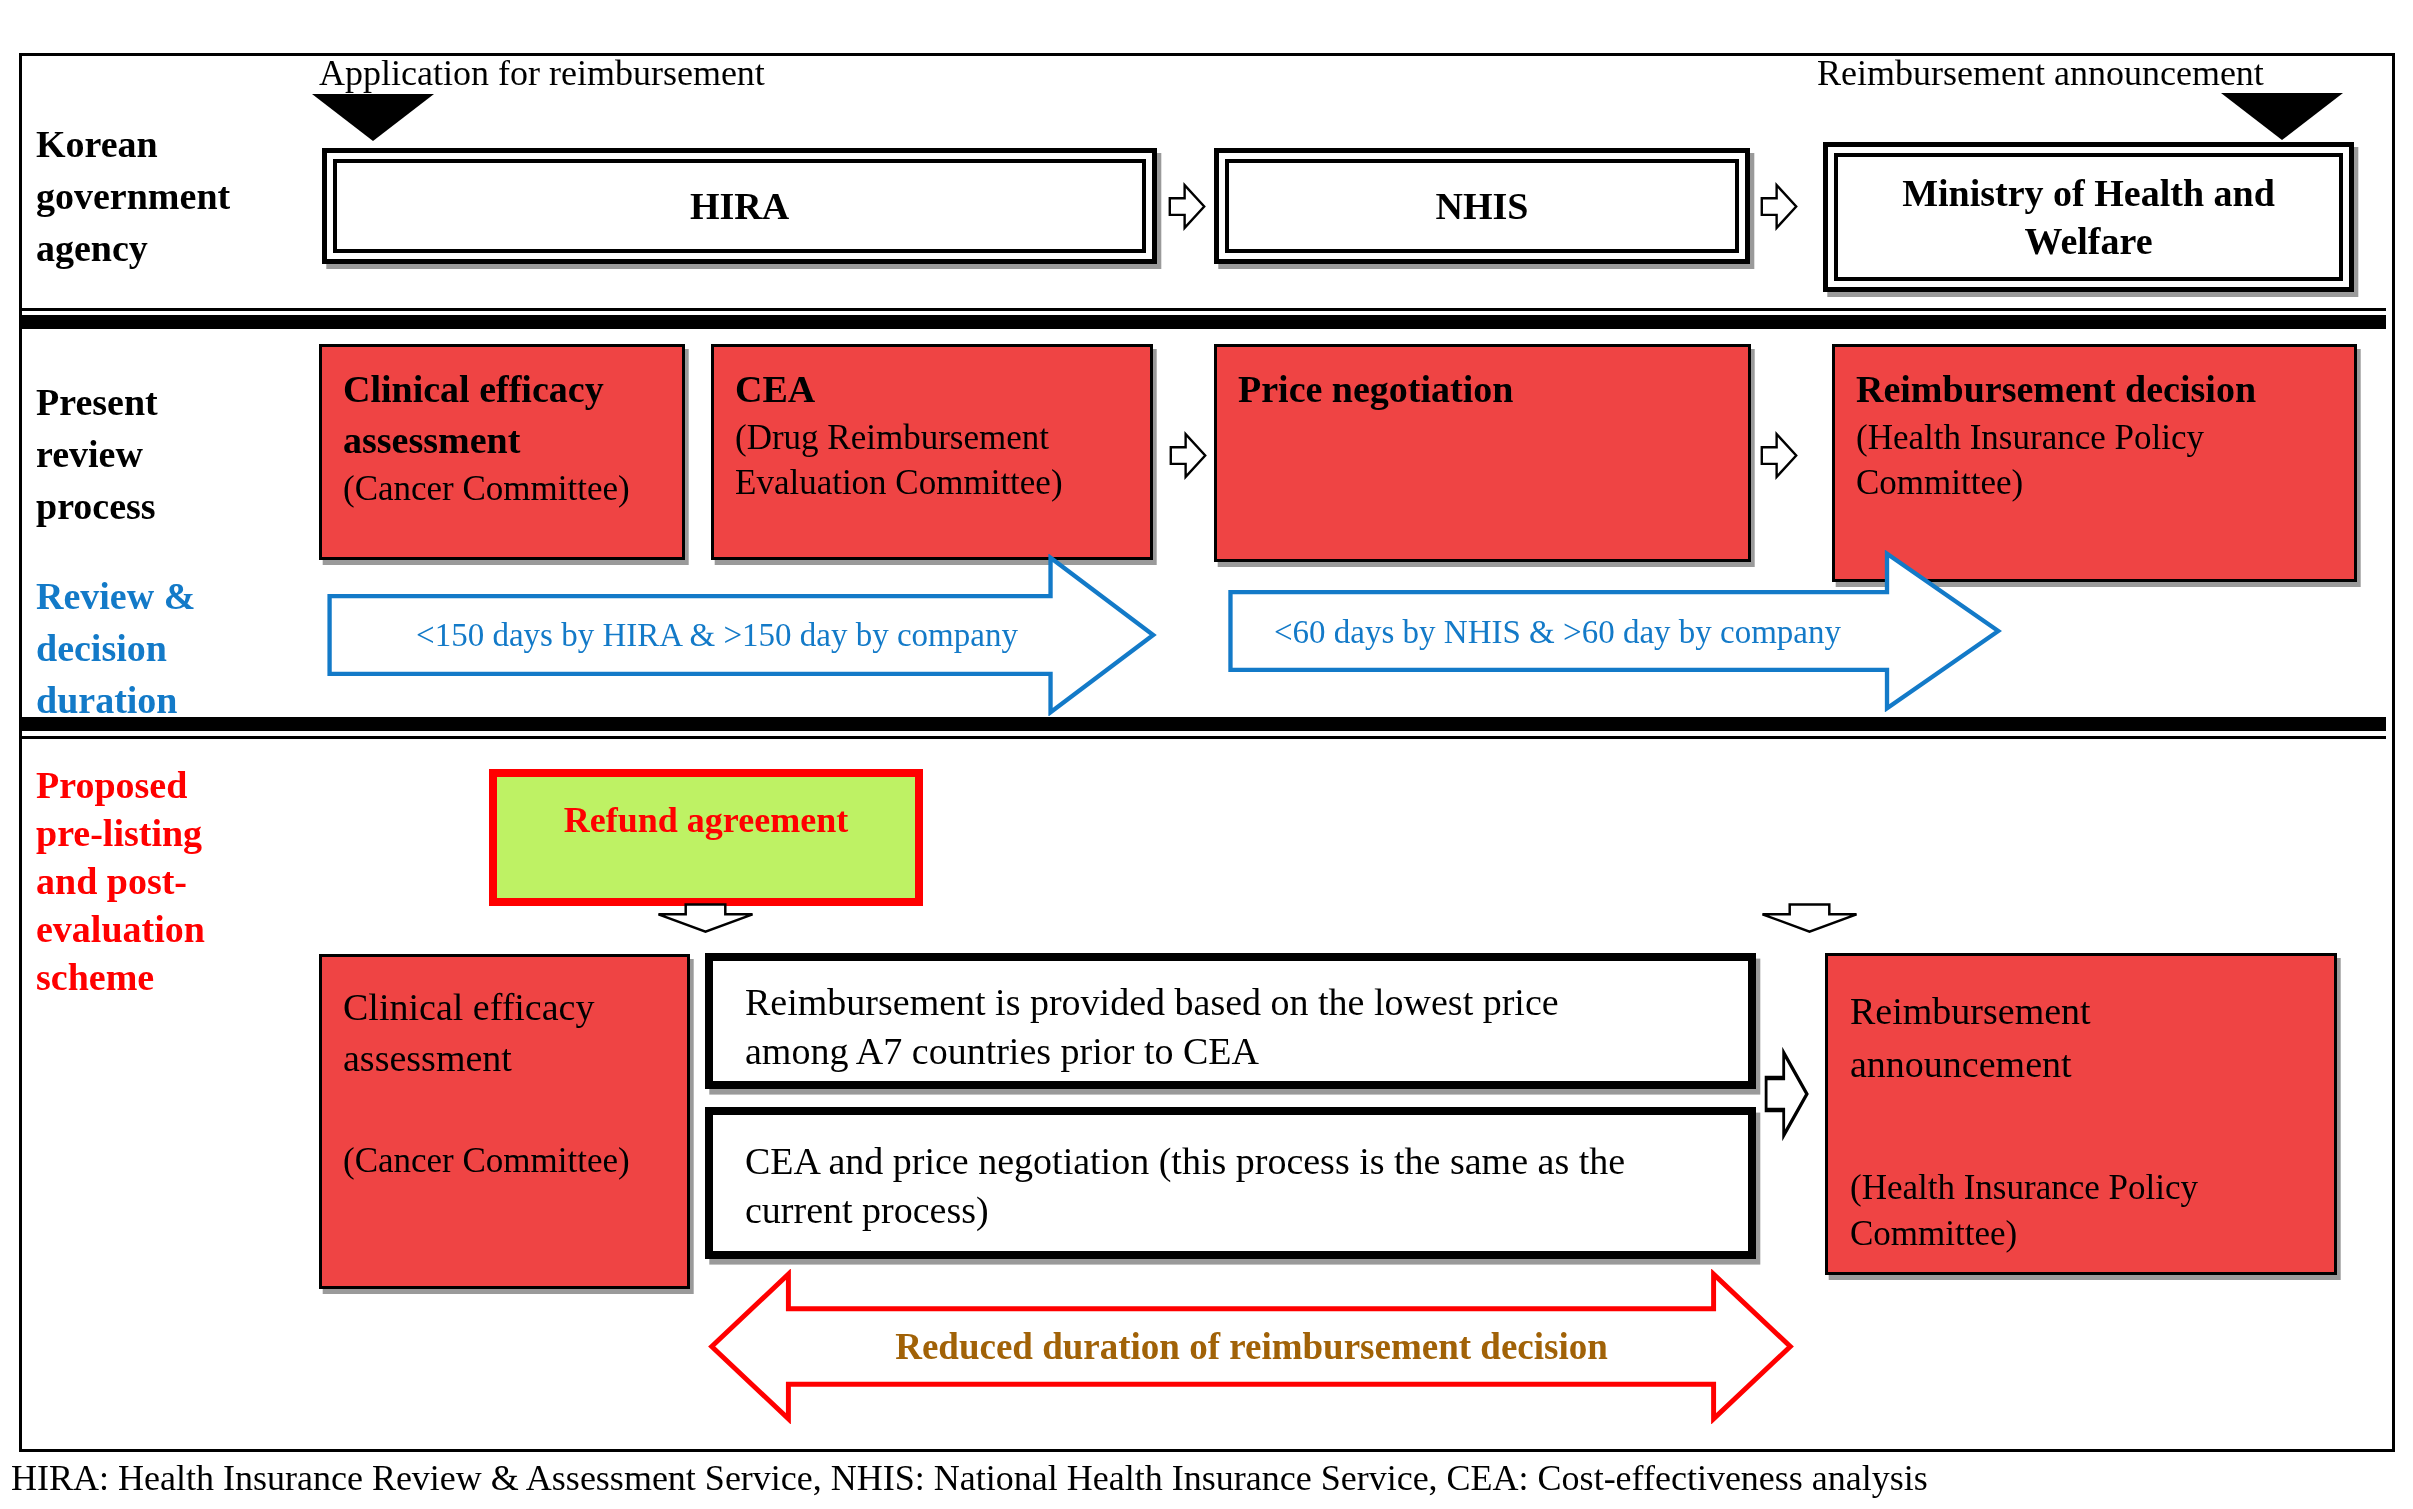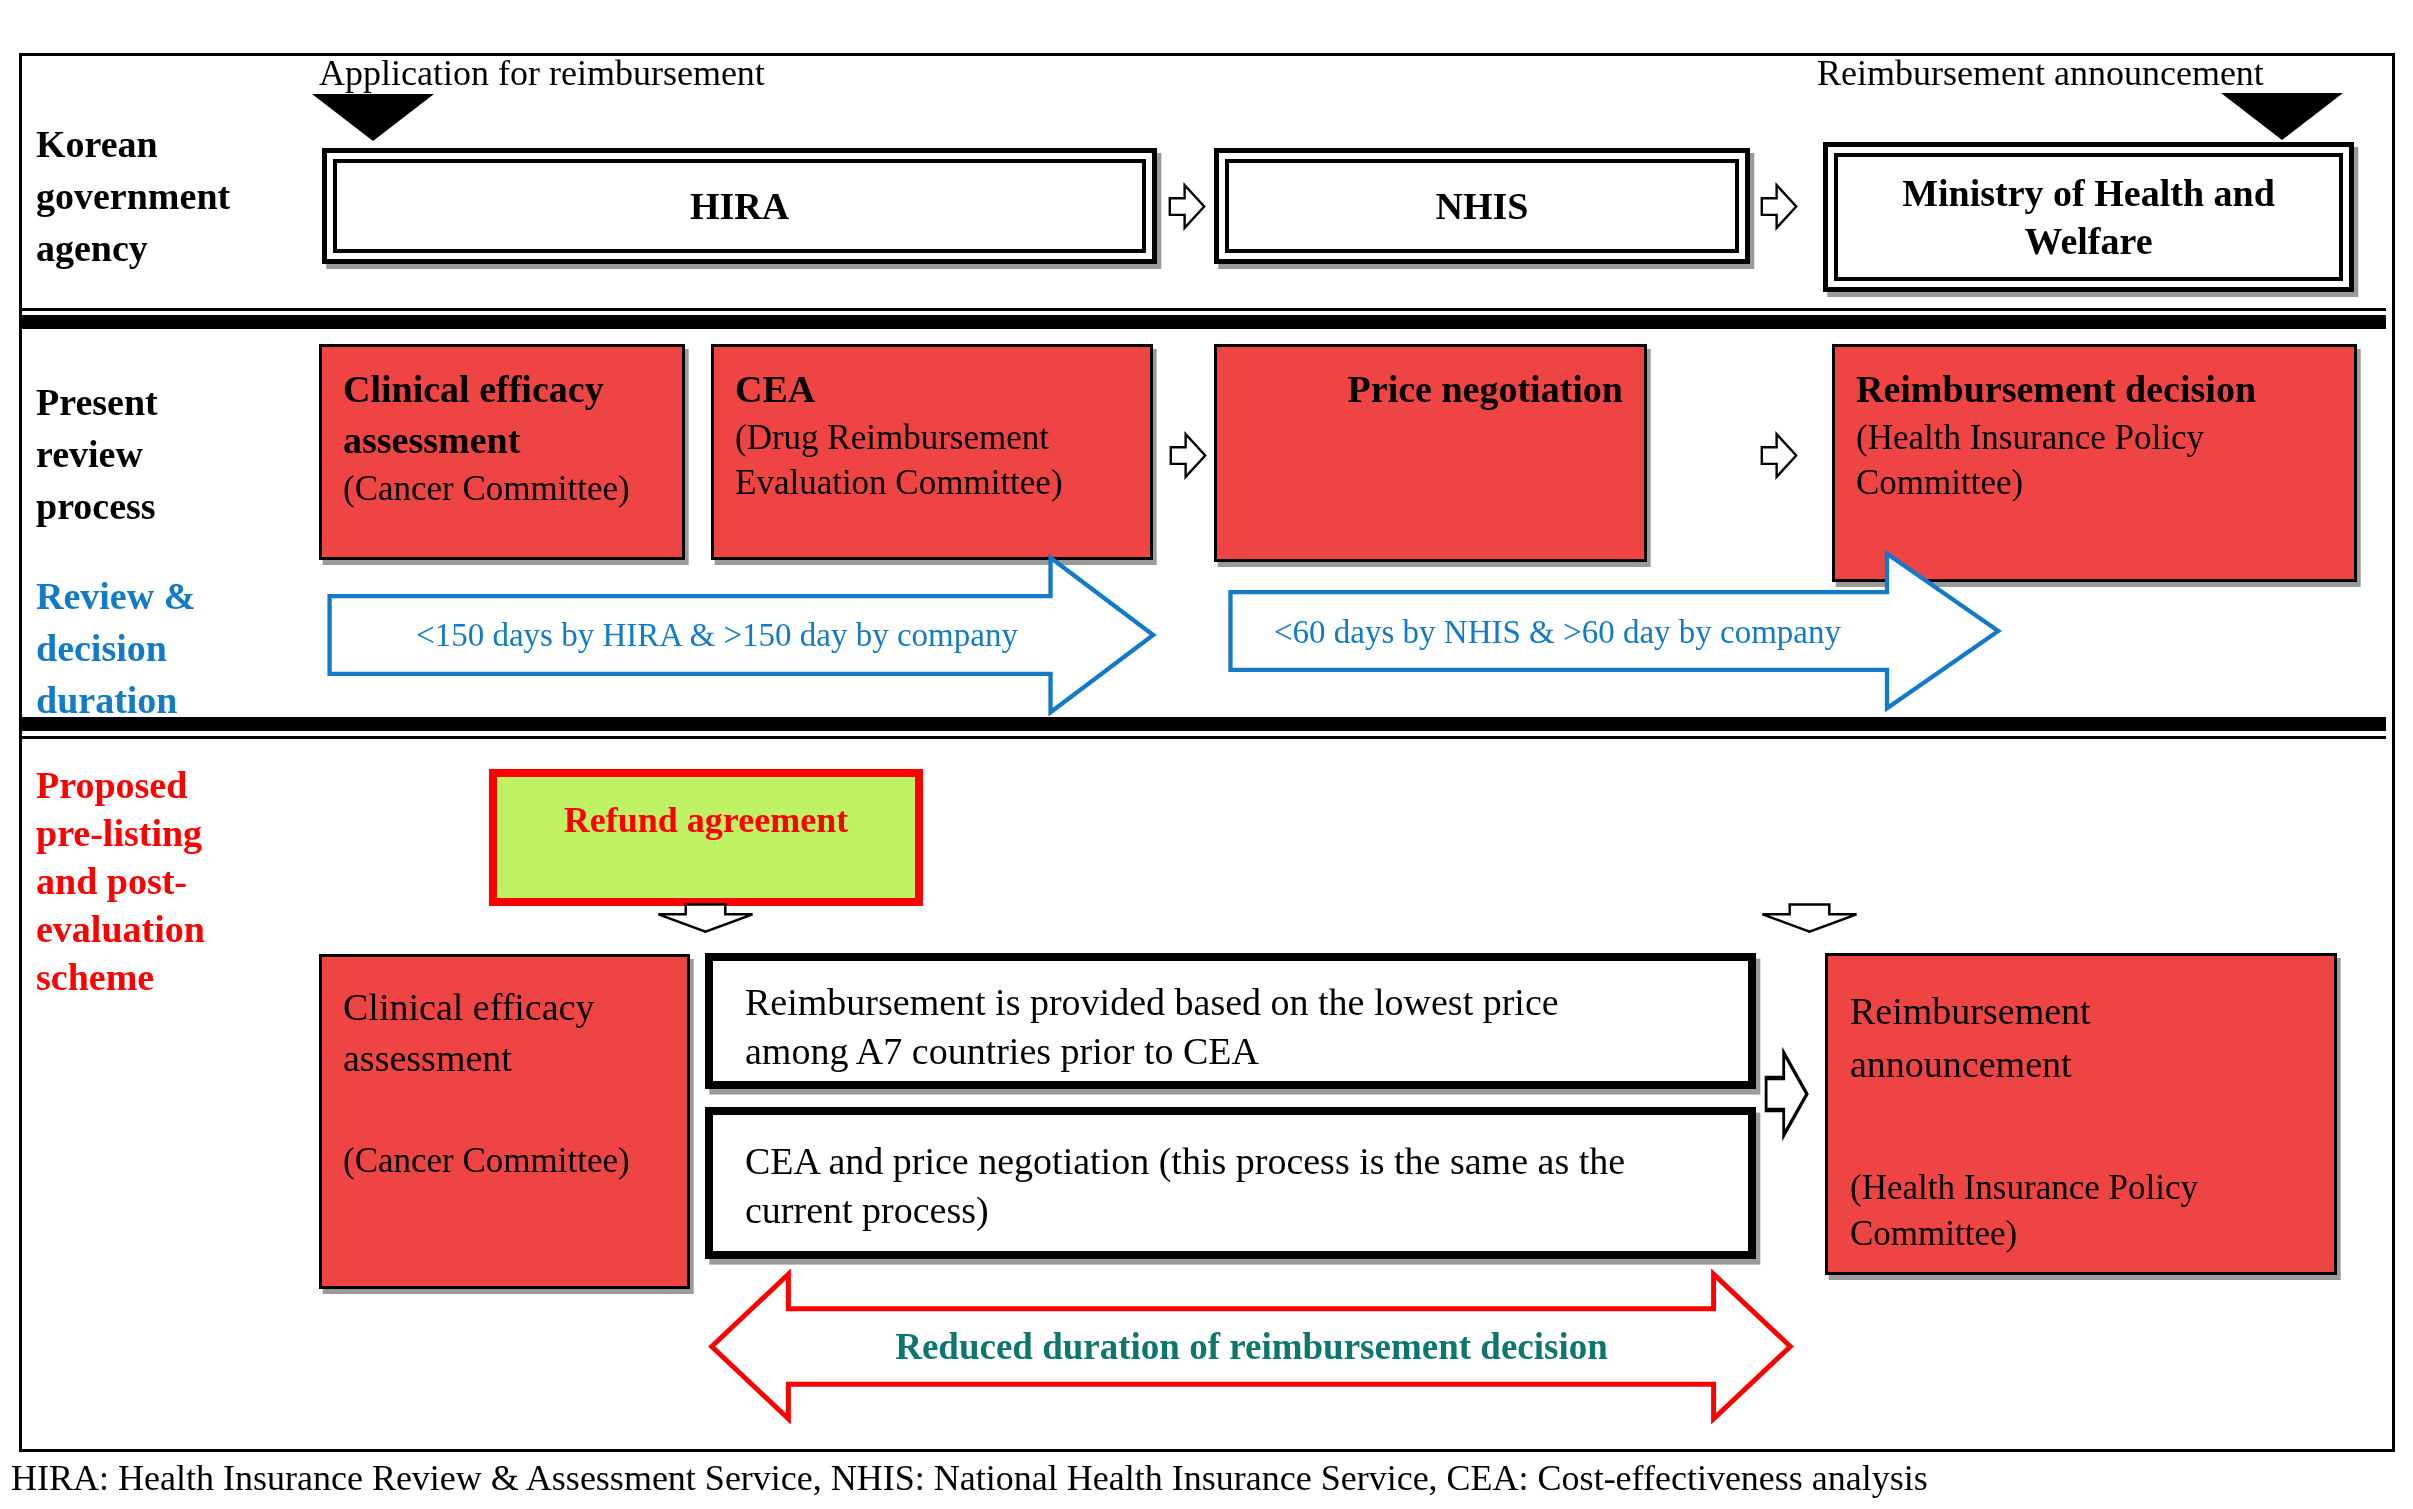--- a/index.html
+++ b/index.html
@@ -36,21 +36,21 @@
   
   .tbox{border:8px solid #000;background:#fff;box-sizing:border-box;box-shadow:4.3px 5.6px 0 #9a9a9a;}
   .tbox .line{display:block;font-size:38px;line-height:49px;}
 
   .redbox{border:8px solid #FF0000;background:#bef264;box-sizing:border-box;}
   .redbox .line{display:block;}
 
   .arrowtext{position:absolute;display:flex;align-items:center;justify-content:center;
     font-size:33px;color:#137AC8;white-space:nowrap;}
   .redarrowtext{position:absolute;display:flex;align-items:center;justify-content:center;
-    font-size:37px;font-weight:bold;color:#0f766e;white-space:nowrap;}
+    font-size:37px;font-weight:bold;color:#a16207;white-space:nowrap;}
 
   .footer{font-size:36px;white-space:nowrap;}
   svg{display:block;}
 </style>
 </head>
 <body>
 
 <div class="canvas">
 
   <div class="abs frame" style="left:18.6px;top:53px;width:2370px;height:1393px;"></div>
@@ -115,21 +115,21 @@
     <div class="sub">
       <span class="line">(Drug Reimbursement</span>
       <span class="line">Evaluation Committee)</span>
     </div>
   </div>
 
   <svg class="abs" style="left:1169px;top:426px;" width="38" height="59" viewBox="0 0 64 96">
     <path d="M3,34 H28 V12 L61,48 28,84 V62 H3 Z" fill="#fff" stroke="#000" stroke-width="4"></path>
   </svg>
 
-  <div class="abs pbox" style="left:1214px;top:344px;width:433px;height:218px;text-align:right;">
+  <div class="abs pbox" style="left:1214px;top:344px;width:537px;height:218px;">
     <div class="title">Price negotiation</div>
   </div>
 
   <svg class="abs" style="left:1760px;top:426px;" width="38" height="59" viewBox="0 0 64 96">
     <path d="M3,34 H28 V12 L61,48 28,84 V62 H3 Z" fill="#fff" stroke="#000" stroke-width="4"></path>
   </svg>
 
   <div class="abs pbox" style="left:1832px;top:344px;width:525px;height:238px;">
     <div class="title">Reimbursement decision</div>
     <div class="sub">

